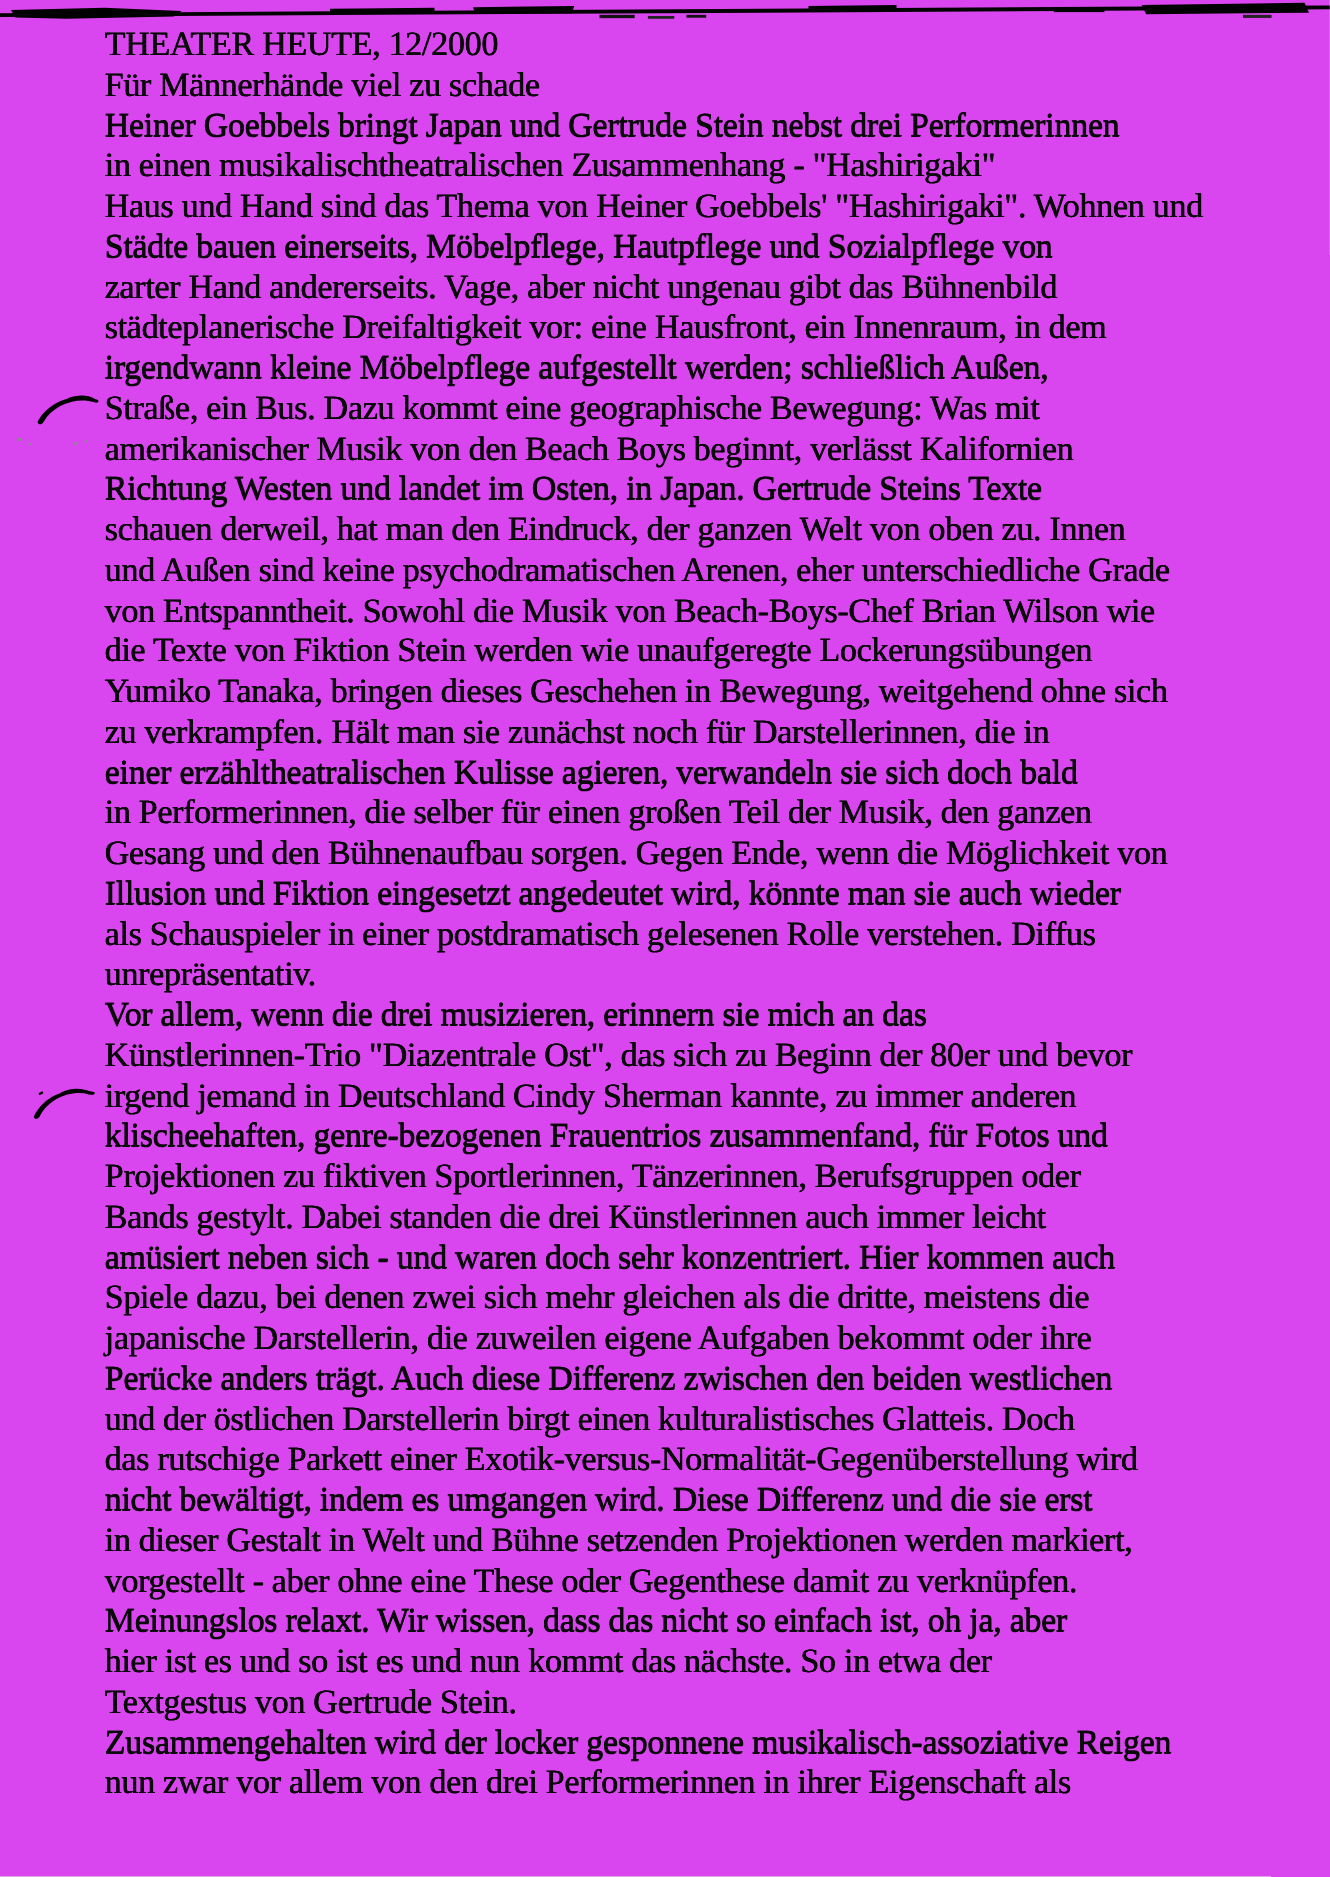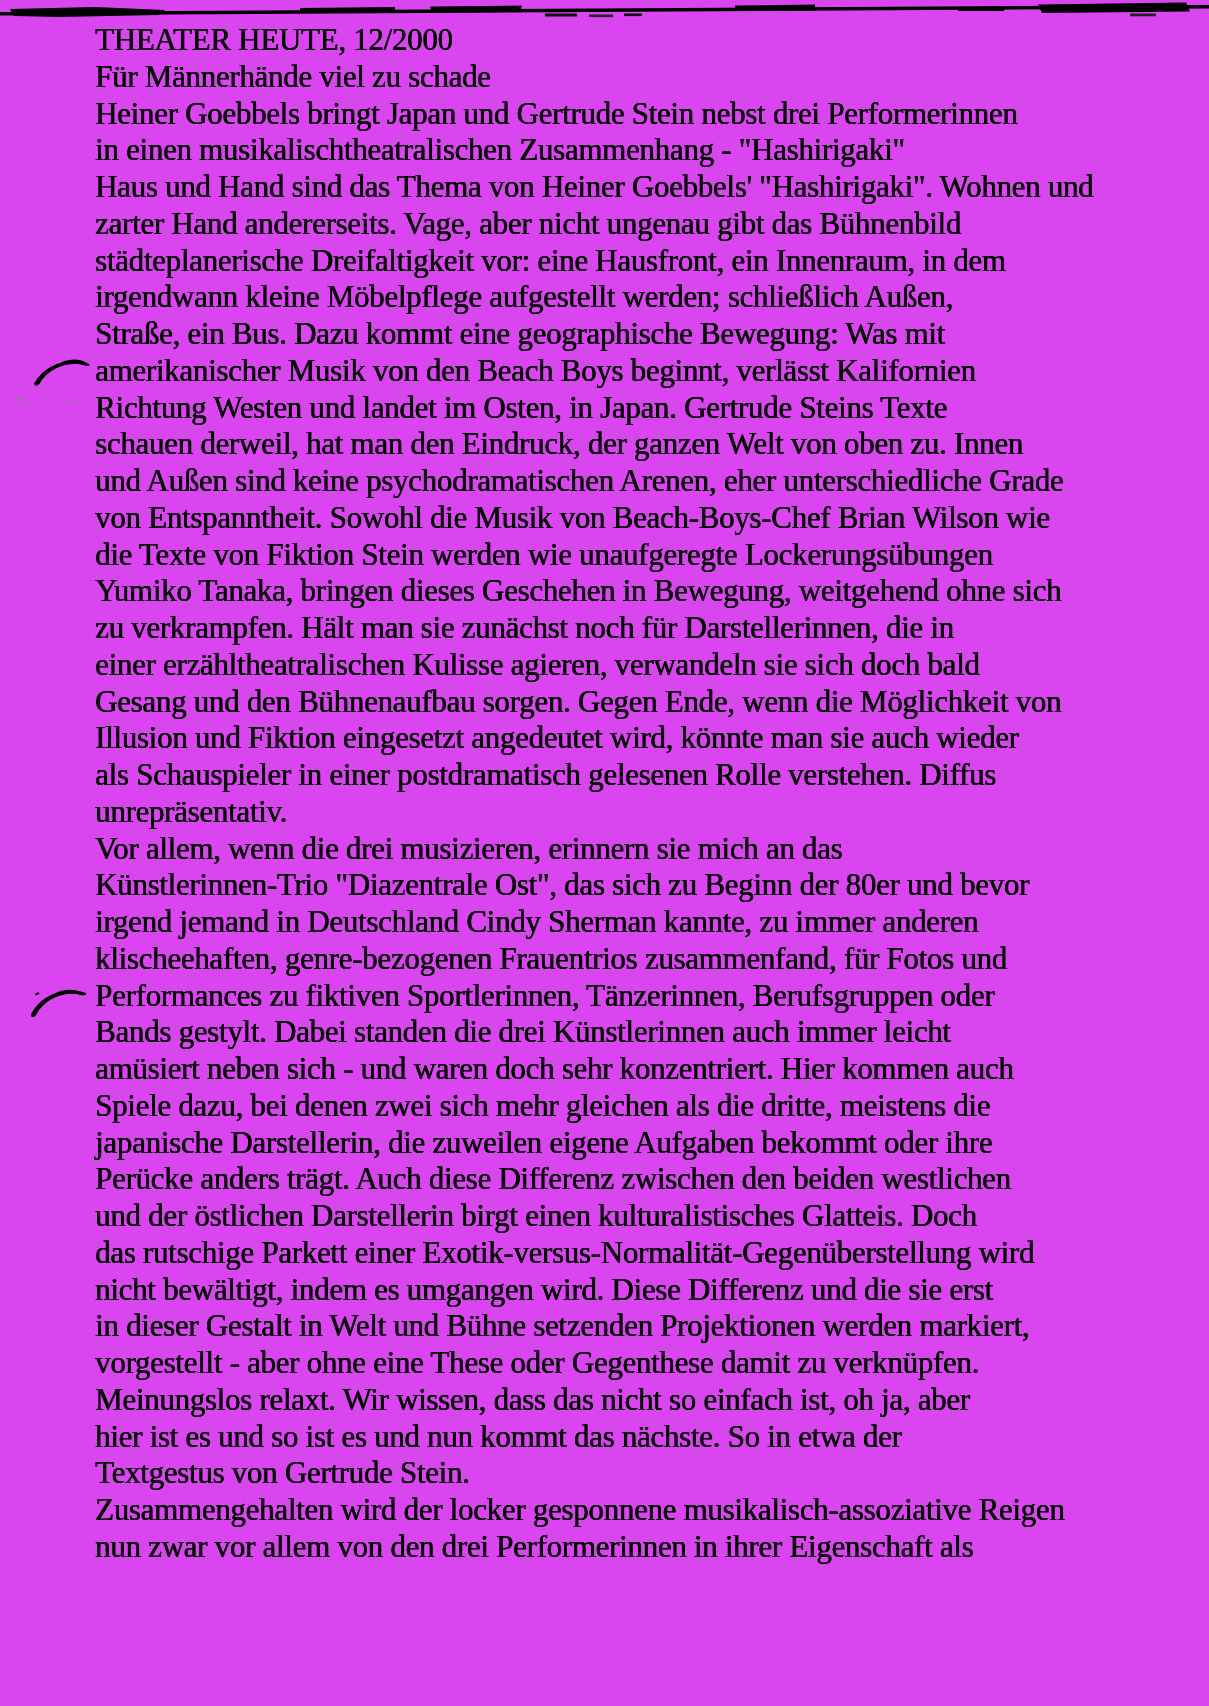--- a/index.html
+++ b/index.html
@@ -100,42 +100,44 @@
     <path d="M28,8 C37,4 48,5 56,10 L53,12 C46,7.5 36,6.5 29,10 Z" fill="#000"></path>
     <rect x="8" y="6" width="4" height="2" fill="#000" transform="rotate(-20 10 7)"></rect>
   </svg>
 
   <div class="text-block">
       <div class="text-line">THEATER HEUTE, 12/2000</div>
       <div class="text-line">Für Männerhände viel zu schade</div>
       <div class="text-line">Heiner Goebbels bringt Japan und Gertrude Stein nebst drei Performerinnen</div>
       <div class="text-line">in einen musikalischtheatralischen Zusammenhang - "Hashirigaki"</div>
       <div class="text-line">Haus und Hand sind das Thema von Heiner Goebbels' "Hashirigaki". Wohnen und</div>
+      <div class="text-line">Städte bauen einerseits, Möbelpflege, Hautpflege und Sozialpflege von</div>
       <div class="text-line">zarter Hand andererseits. Vage, aber nicht ungenau gibt das Bühnenbild</div>
       <div class="text-line">städteplanerische Dreifaltigkeit vor: eine Hausfront, ein Innenraum, in dem</div>
       <div class="text-line">irgendwann kleine Möbelpflege aufgestellt werden; schließlich Außen,</div>
       <div class="text-line">Straße, ein Bus. Dazu kommt eine geographische Bewegung: Was mit</div>
       <div class="text-line">amerikanischer Musik von den Beach Boys beginnt, verlässt Kalifornien</div>
       <div class="text-line">Richtung Westen und landet im Osten, in Japan. Gertrude Steins Texte</div>
       <div class="text-line">schauen derweil, hat man den Eindruck, der ganzen Welt von oben zu. Innen</div>
       <div class="text-line">und Außen sind keine psychodramatischen Arenen, eher unterschiedliche Grade</div>
       <div class="text-line">von Entspanntheit. Sowohl die Musik von Beach-Boys-Chef Brian Wilson wie</div>
       <div class="text-line">die Texte von Fiktion Stein werden wie unaufgeregte Lockerungsübungen</div>
       <div class="text-line">Yumiko Tanaka, bringen dieses Geschehen in Bewegung, weitgehend ohne sich</div>
       <div class="text-line">zu verkrampfen. Hält man sie zunächst noch für Darstellerinnen, die in</div>
       <div class="text-line">einer erzähltheatralischen Kulisse agieren, verwandeln sie sich doch bald</div>
+      <div class="text-line">in Performerinnen, die selber für einen großen Teil der Musik, den ganzen</div>
       <div class="text-line">Gesang und den Bühnenaufbau sorgen. Gegen Ende, wenn die Möglichkeit von</div>
       <div class="text-line">Illusion und Fiktion eingesetzt angedeutet wird, könnte man sie auch wieder</div>
       <div class="text-line">als Schauspieler in einer postdramatisch gelesenen Rolle verstehen. Diffus</div>
       <div class="text-line">unrepräsentativ.</div>
       <div class="text-line">Vor allem, wenn die drei musizieren, erinnern sie mich an das</div>
       <div class="text-line">Künstlerinnen-Trio "Diazentrale Ost", das sich zu Beginn der 80er und bevor</div>
       <div class="text-line">irgend jemand in Deutschland Cindy Sherman kannte, zu immer anderen</div>
       <div class="text-line">klischeehaften, genre-bezogenen Frauentrios zusammenfand, für Fotos und</div>
-      <div class="text-line">Performances zu fiktiven Sportlerinnen, Tänzerinnen, Berufsgruppen oder</div>
+      <div class="text-line">Projektionen zu fiktiven Sportlerinnen, Tänzerinnen, Berufsgruppen oder</div>
       <div class="text-line">Bands gestylt. Dabei standen die drei Künstlerinnen auch immer leicht</div>
       <div class="text-line">amüsiert neben sich - und waren doch sehr konzentriert. Hier kommen auch</div>
       <div class="text-line">Spiele dazu, bei denen zwei sich mehr gleichen als die dritte, meistens die</div>
       <div class="text-line">japanische Darstellerin, die zuweilen eigene Aufgaben bekommt oder ihre</div>
       <div class="text-line">Perücke anders trägt. Auch diese Differenz zwischen den beiden westlichen</div>
       <div class="text-line">und der östlichen Darstellerin birgt einen kulturalistisches Glatteis. Doch</div>
       <div class="text-line">das rutschige Parkett einer Exotik-versus-Normalität-Gegenüberstellung wird</div>
       <div class="text-line">nicht bewältigt, indem es umgangen wird. Diese Differenz und die sie erst</div>
       <div class="text-line">in dieser Gestalt in Welt und Bühne setzenden Projektionen werden markiert,</div>
       <div class="text-line">vorgestellt - aber ohne eine These oder Gegenthese damit zu verknüpfen.</div>

